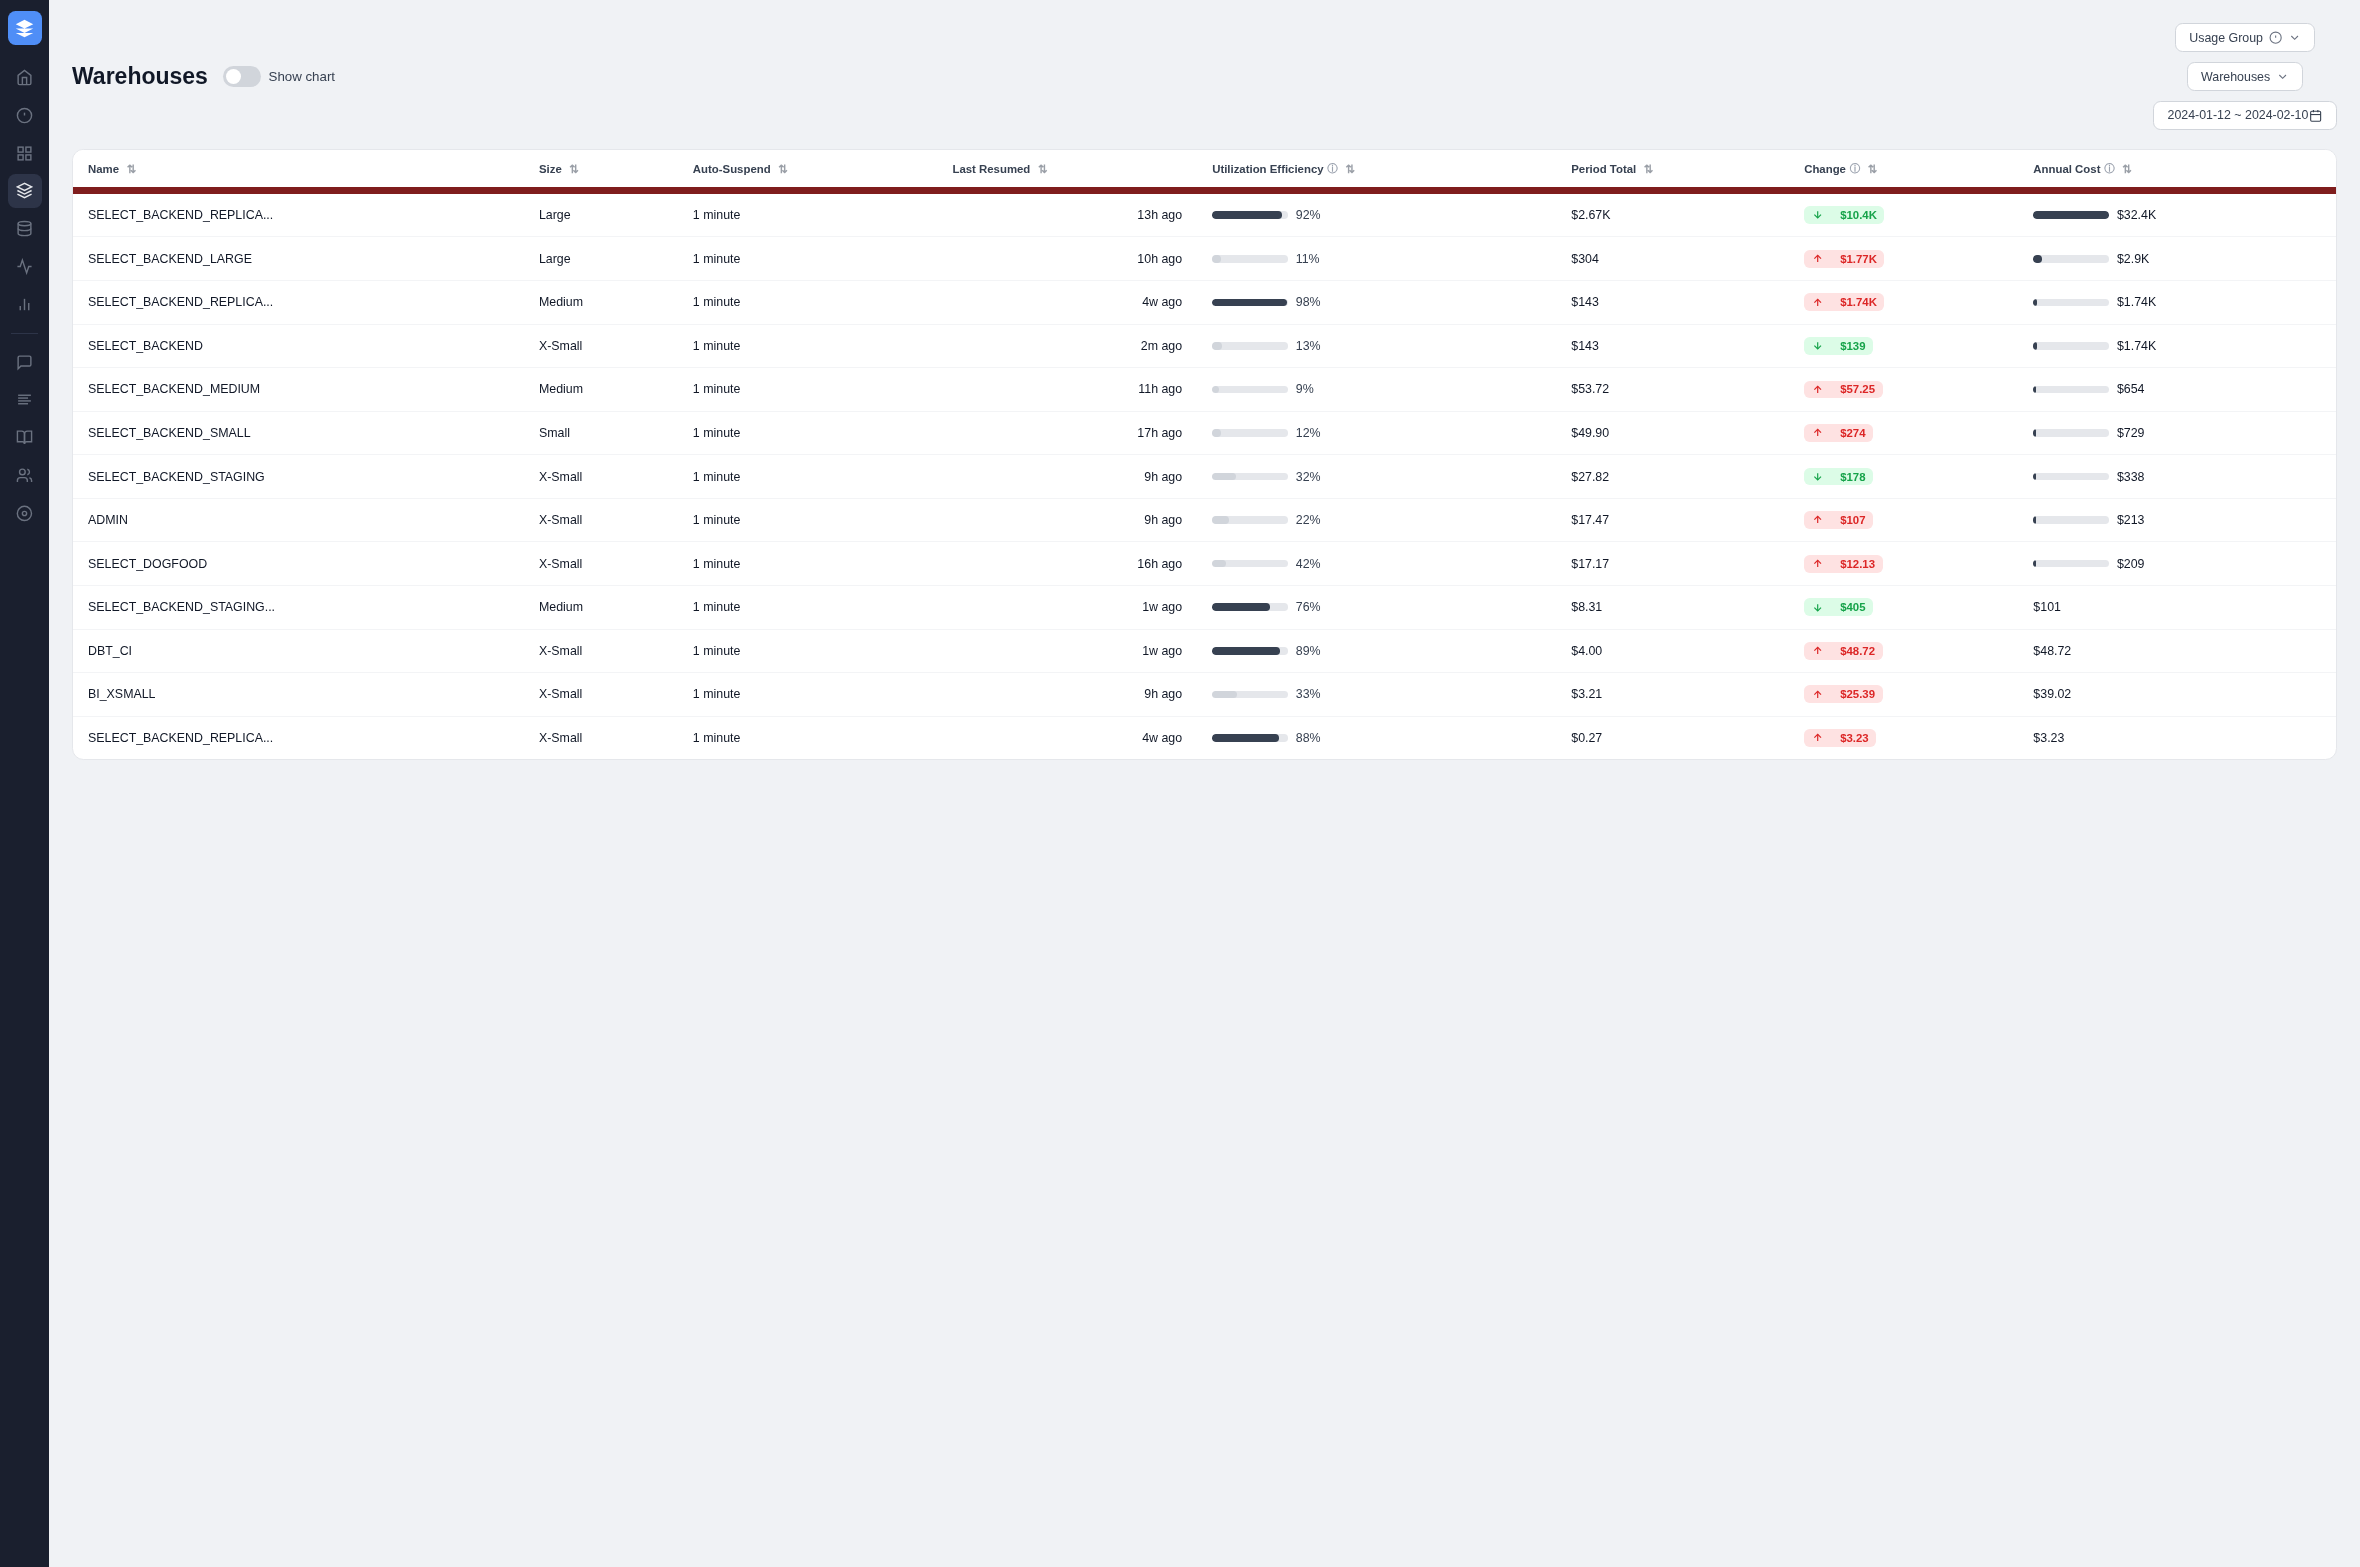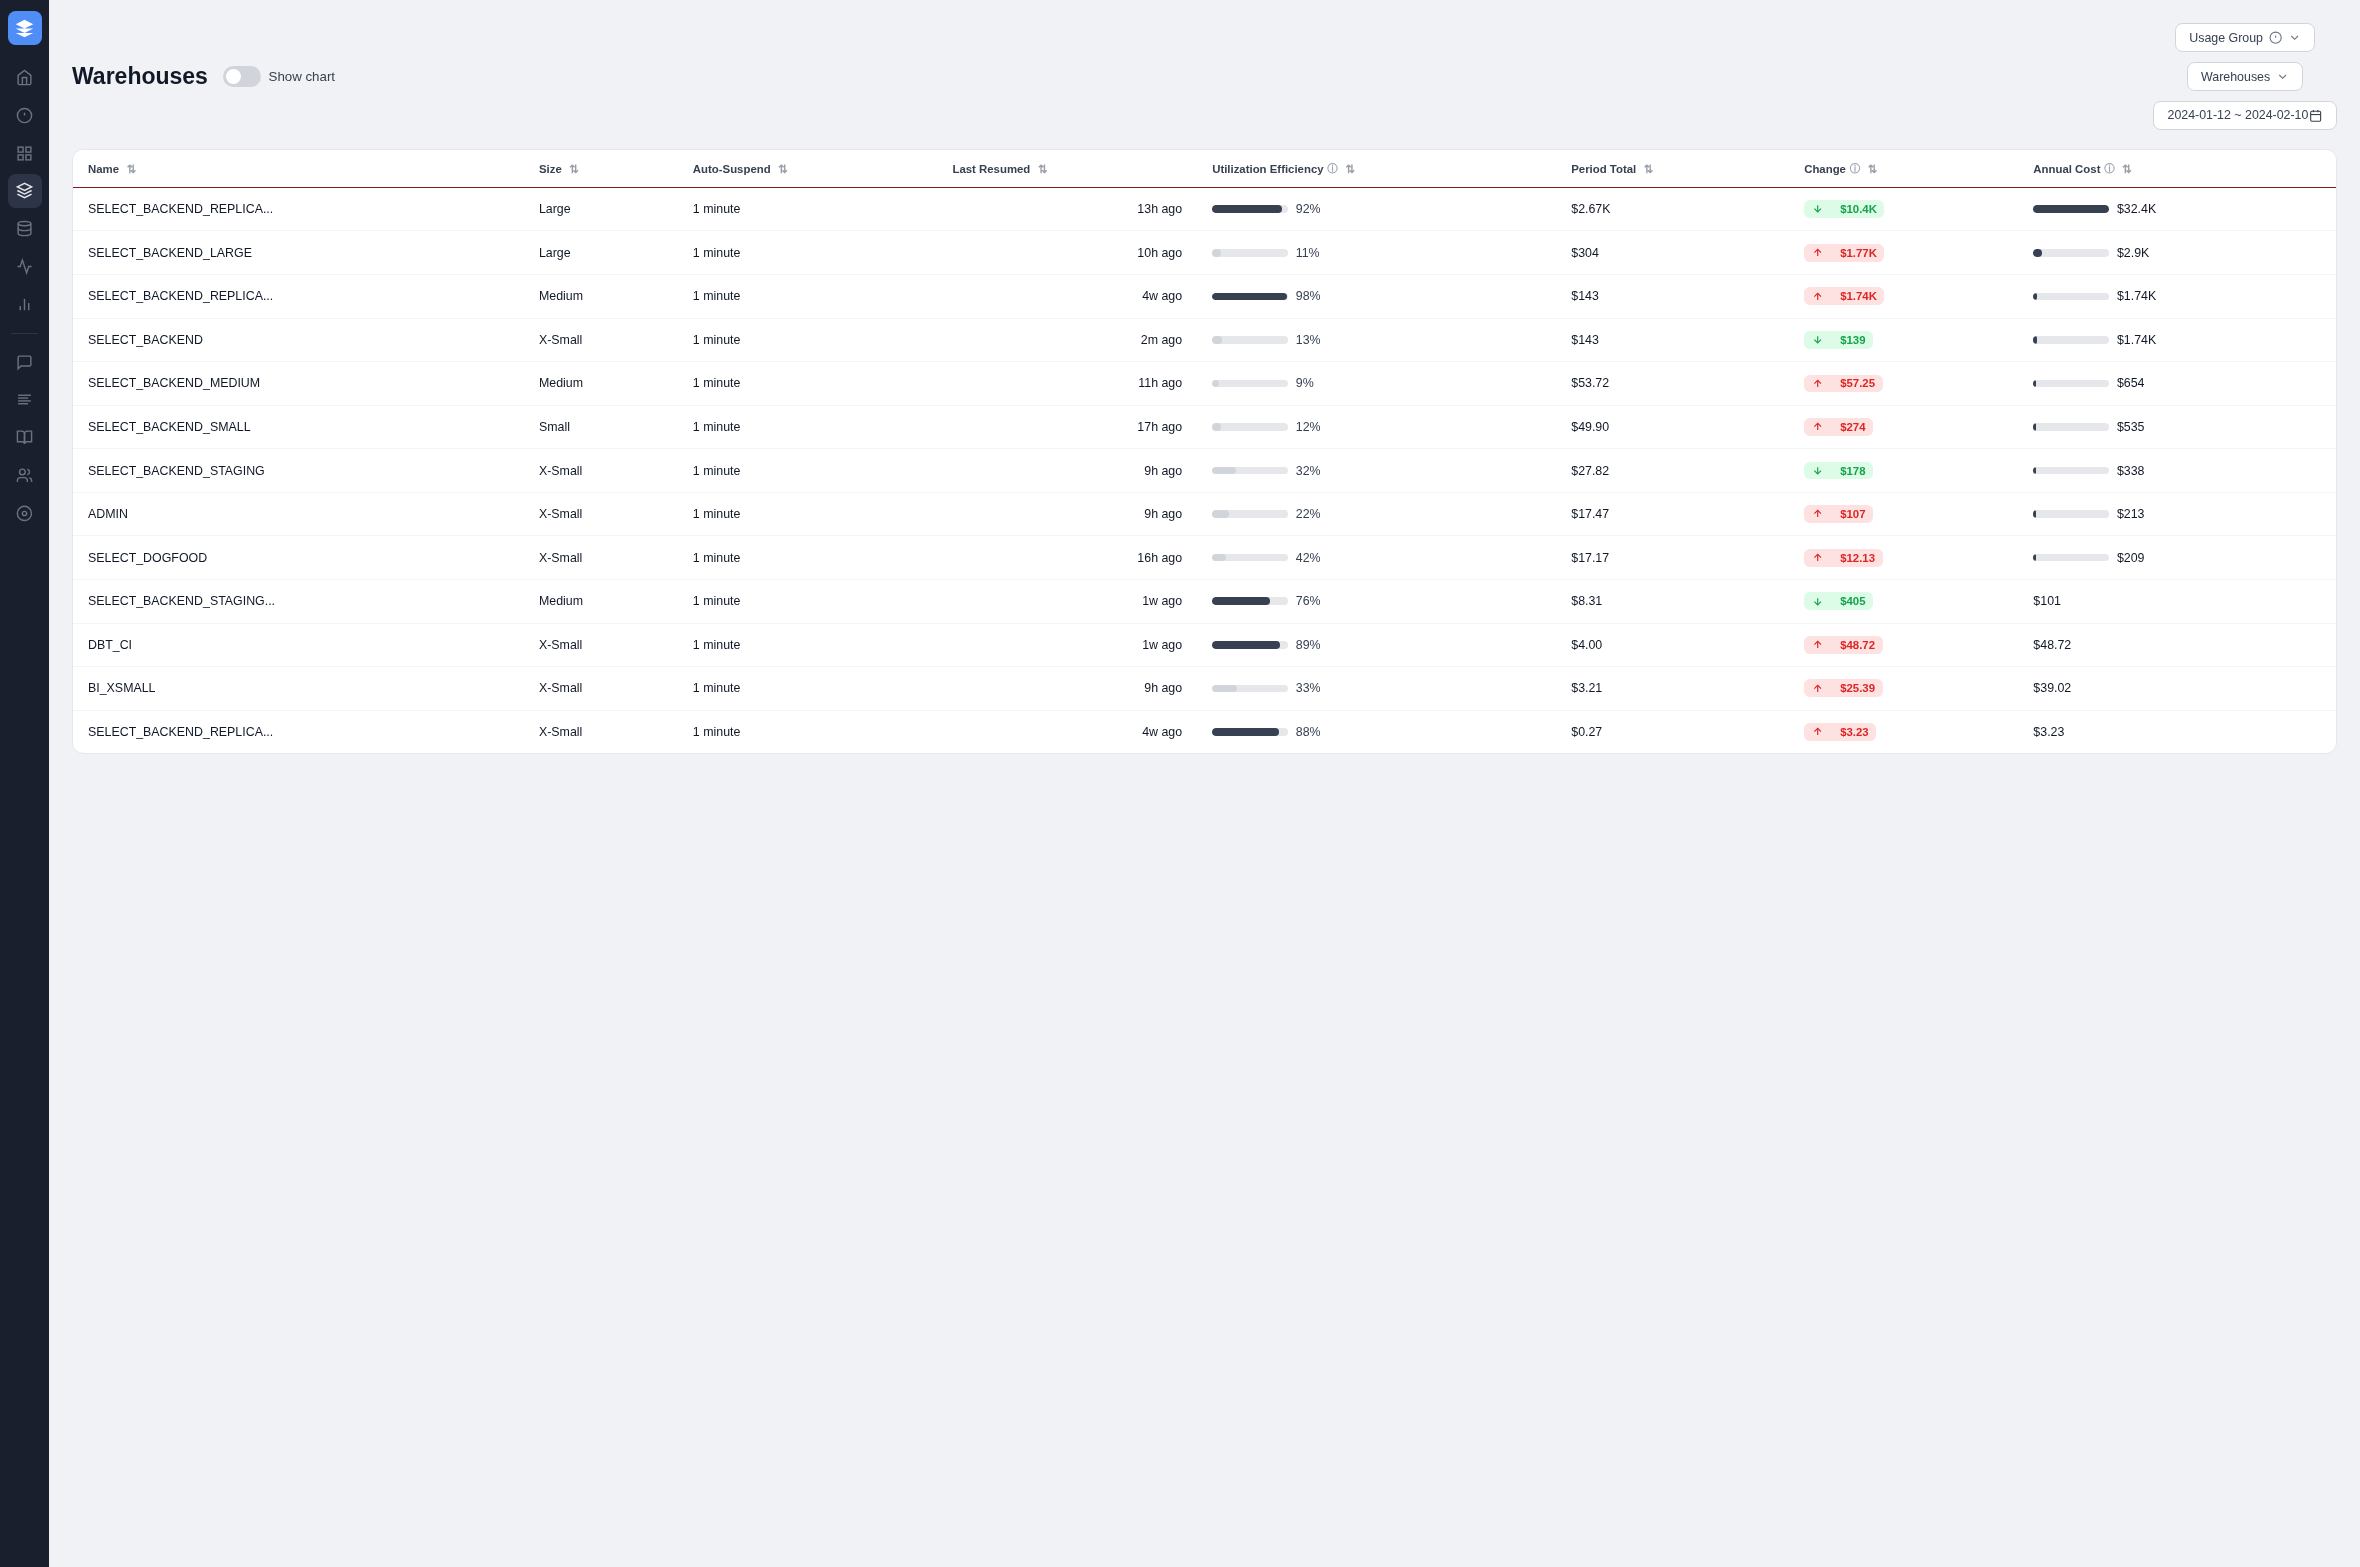--- a/index.html
+++ b/index.html
@@ -88,21 +88,21 @@
     }
 
     
     .table-container {
       background: white;
       border-radius: 11.4px;
       border: 1px solid #e5e7eb;
       overflow: hidden;
     }
     table { width: 100%; border-collapse: collapse; font-size: 12.4px; }
-    thead tr { background: white; border-bottom: 1px solid #7f1d1d; border-radius: 11px; }
+    thead tr { background: white; border-bottom: 7px solid #7f1d1d; border-radius: 11px; }
     th {
       padding: 11.4px 15px;
       text-align: left;
       font-weight: 600;
       color: #374151;
       font-size: 11.4px;
       white-space: nowrap;
     }
     th .sort-icon { display: inline-flex; flex-direction: column; margin-left: 3.8px; opacity: 0.5; vertical-align: middle; }
     th .th-inner { display: flex; align-items: center; gap: 3.8px; }
@@ -497,21 +497,21 @@
                   <line x1="12" y1="19" x2="12" y2="5"></line>
                   <polyline points="5 12 12 5 19 12"></polyline>
                 </svg>
                 <span>$274</span>
               </span></td>
             <td>
               <div class="annual-cell">
                 <div class="annual-bar-bg">
                   <div class="annual-bar-fill" style="width: 3%;"></div>
                 </div>
-                <span>$535</span>
+                <span>$729</span>
               </div>
             </td>
           </tr>
           <tr>
             <td style="font-weight: 500;">SELECT_BACKEND_STAGING</td>
             <td>X-Small</td>
             <td>1 minute</td>
             <td style="text-align: right;">9h ago</td>
             <td>
               <div class="util-cell">

